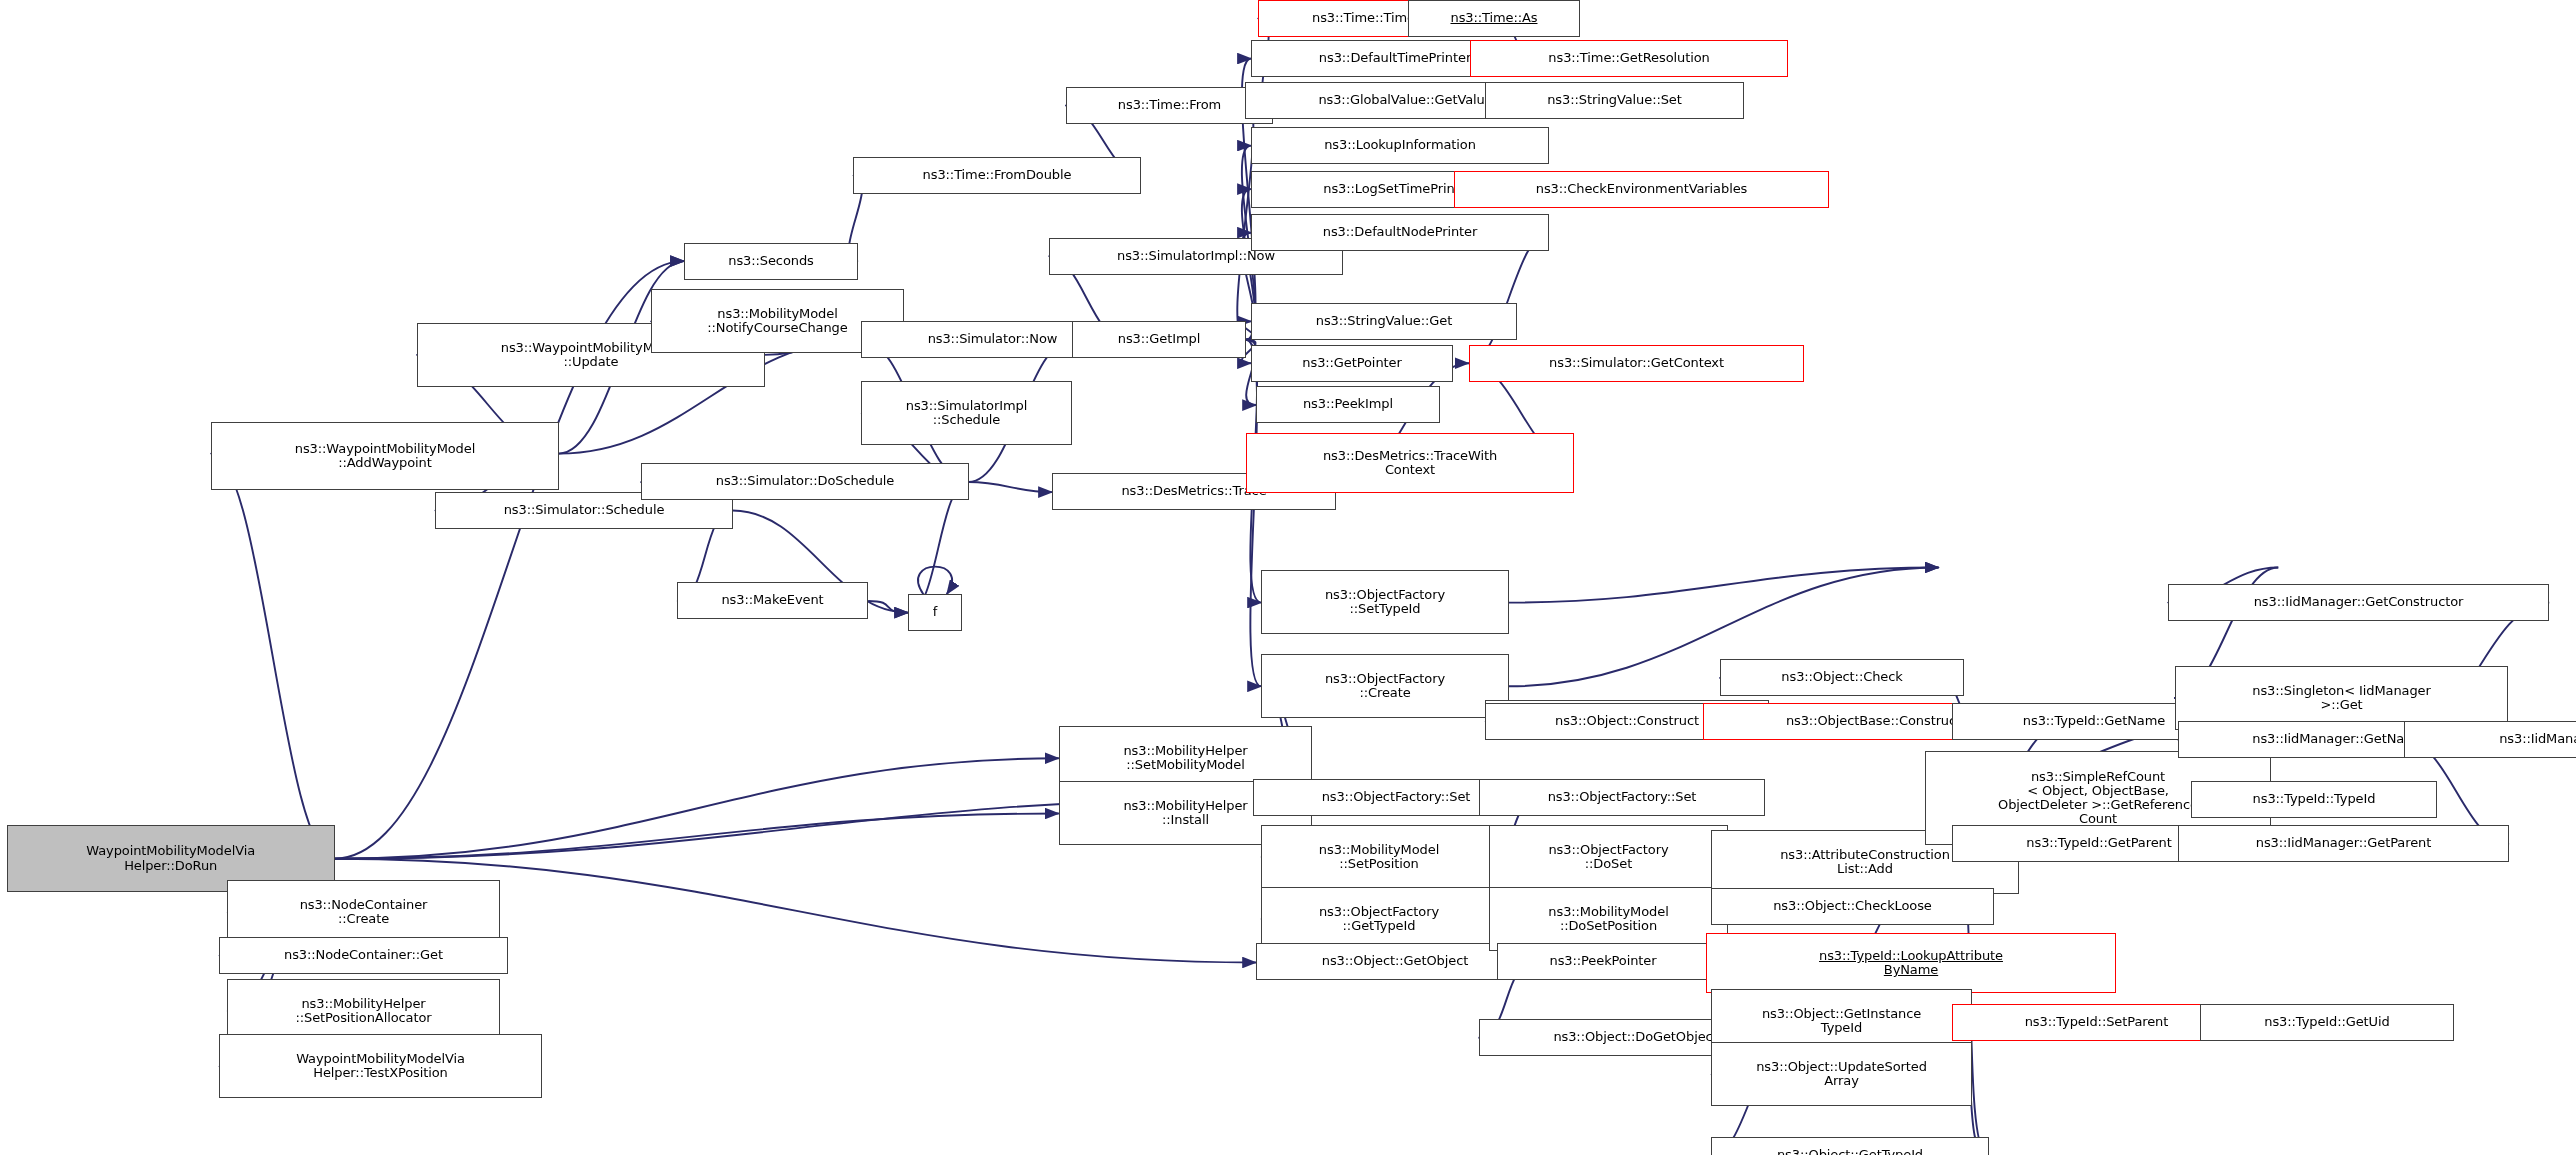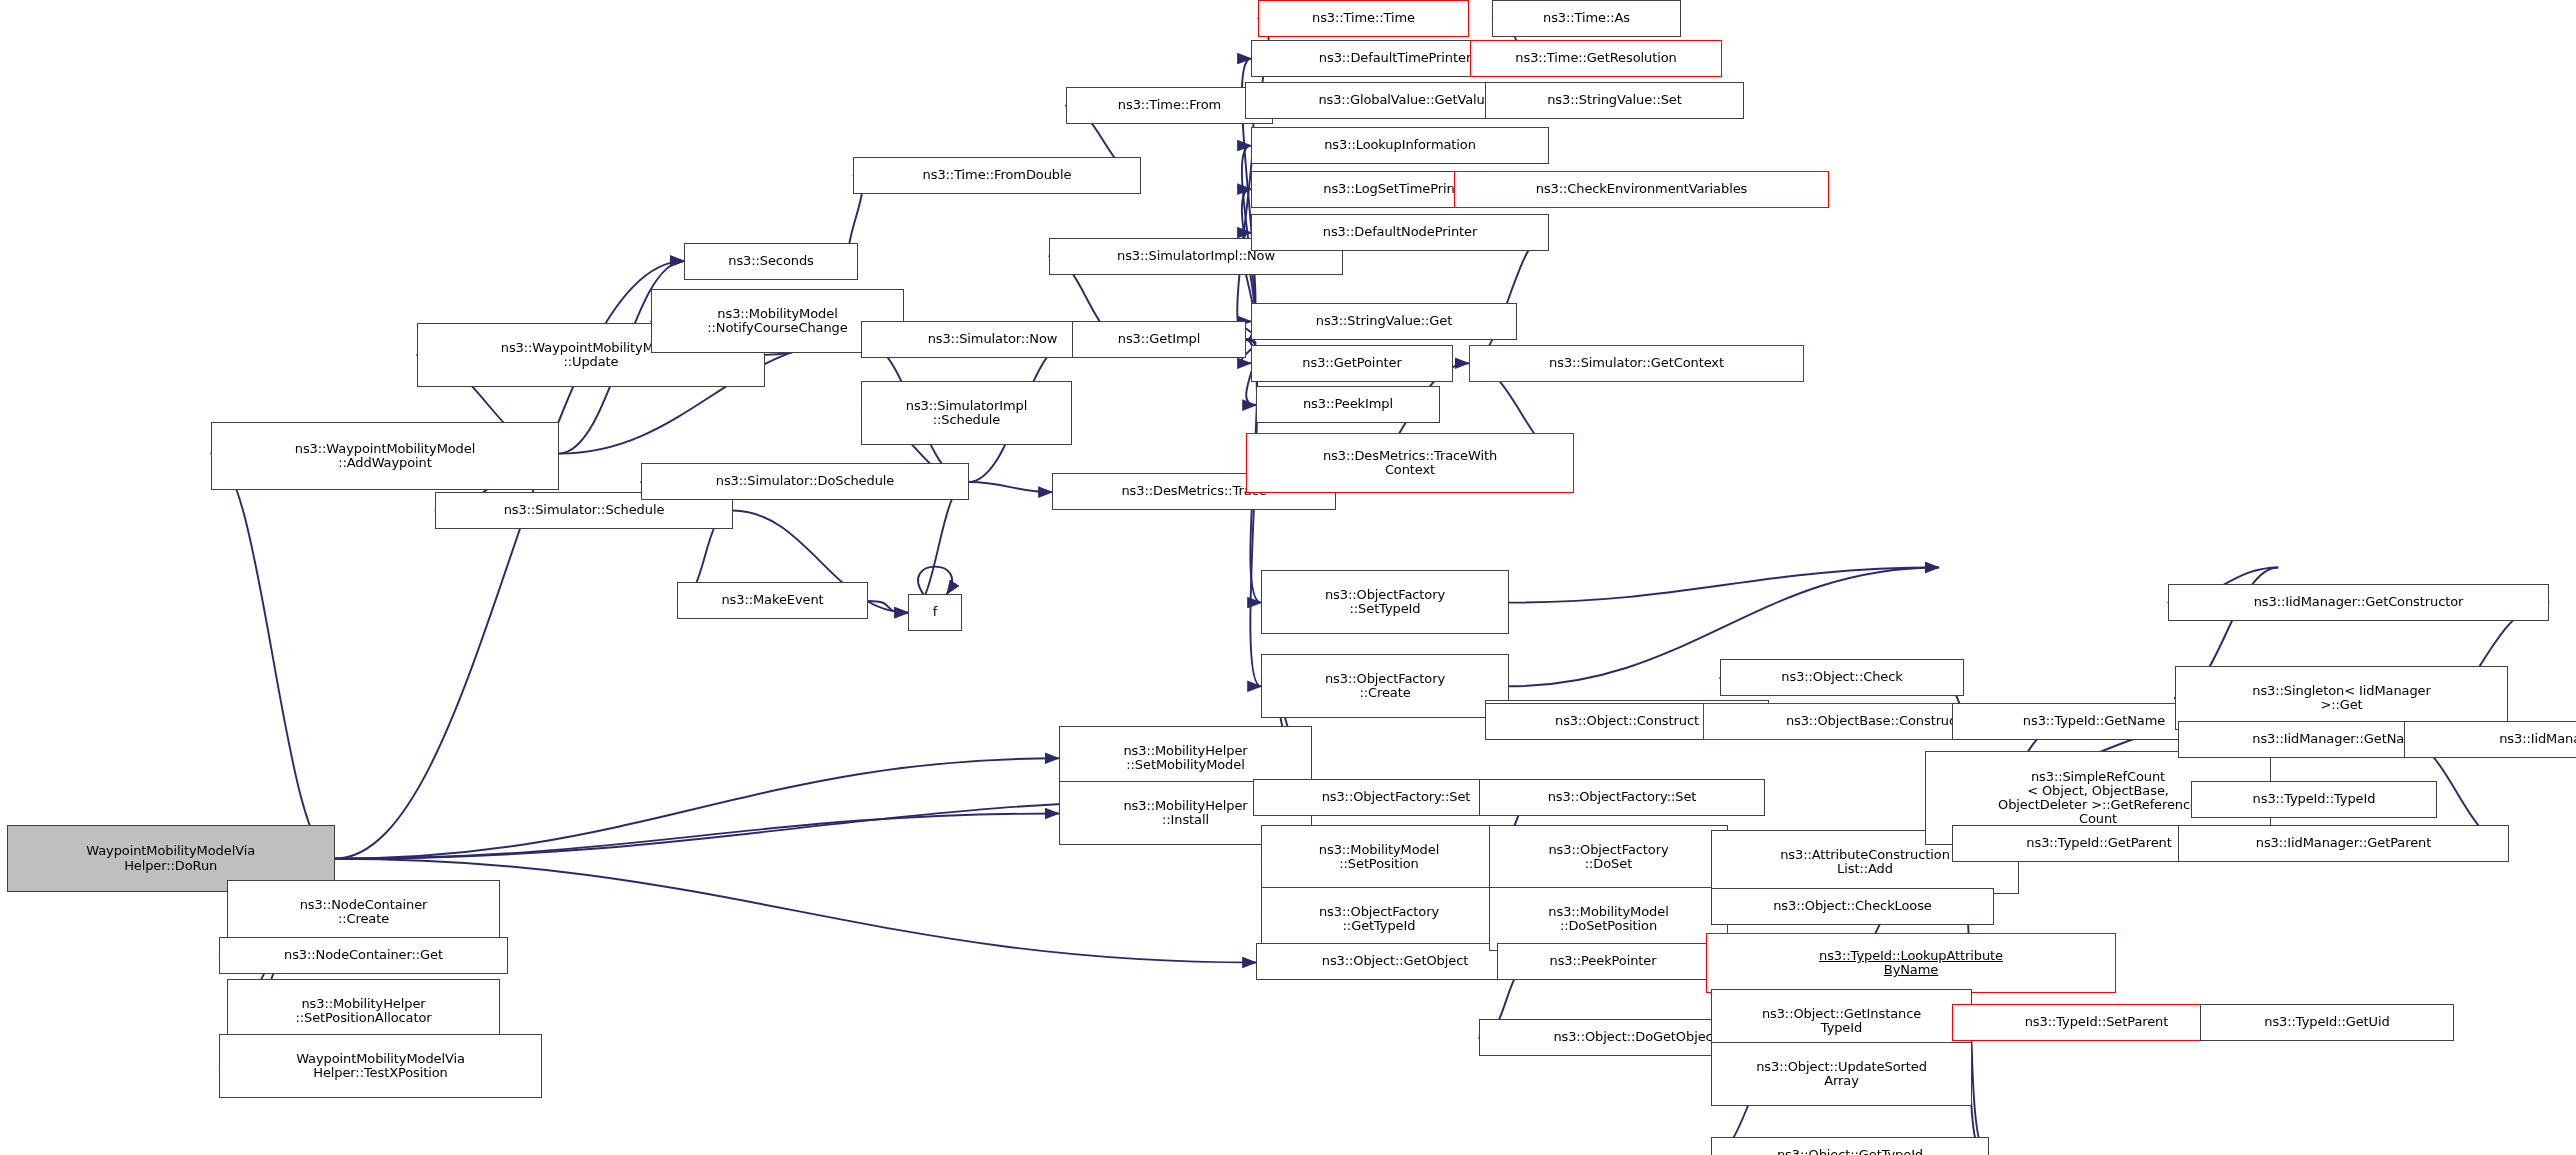--- a/index.html
+++ b/index.html
@@ -185,22 +185,22 @@
     <div class="node" style="left: 1251px; top: 40px; width: 288px; height: 37px;">ns3::DefaultTimePrinter</div>
     <div class="node" style="left: 1245px; top: 82px; width: 321px; height: 37px;">ns3::GlobalValue::GetValue</div>
     <div class="node" style="left: 1251px; top: 127px; width: 298px; height: 37px;">ns3::LookupInformation</div>
     <div class="node" style="left: 1251px; top: 171px; width: 294px; height: 37px;">ns3::LogSetTimePrinter</div>
     <div class="node" style="left: 1251px; top: 214px; width: 298px; height: 37px;">ns3::DefaultNodePrinter</div>
     <div class="node" style="left: 1251px; top: 303px; width: 266px; height: 37px;">ns3::StringValue::Get</div>
     <div class="node" style="left: 1251px; top: 345px; width: 202px; height: 37px;">ns3::GetPointer</div>
     <div class="node" style="left: 1256px; top: 386px; width: 184px; height: 37px;">ns3::PeekImpl</div>
     <div class="node red" style="left: 1246px; top: 433px; width: 328px; height: 60px;">ns3::DesMetrics::TraceWith
 Context</div>
-    <div class="node" style="left: 1492px; top: 0px; width: 189px; height: 37px;">ns3::Time::As</div>
-    <div class="node red" style="left: 1470px; top: 40px; width: 252px; height: 37px;">ns3::Time::GetResolution</div>
+    <div class="node" style="left: 1408px; top: 0px; width: 172px; height: 37px; text-decoration: underline;">ns3::Time::As</div>
+    <div class="node red" style="left: 1470px; top: 40px; width: 318px; height: 37px;">ns3::Time::GetResolution</div>
     <div class="node" style="left: 1485px; top: 82px; width: 259px; height: 37px;">ns3::StringValue::Set</div>
     <div class="node red" style="left: 1454px; top: 171px; width: 375px; height: 37px;">ns3::CheckEnvironmentVariables</div>
     <div class="node red" style="left: 1469px; top: 345px; width: 335px; height: 37px;">ns3::Simulator::GetContext</div>
     <div class="node" style="left: 1261px; top: 570px; width: 248px; height: 64px;">ns3::ObjectFactory
 ::SetTypeId</div>
     <div class="node" style="left: 1261px; top: 654px; width: 248px; height: 64px;">ns3::ObjectFactory
 ::Create</div>
     <div class="node" style="left: 1059px; top: 726px; width: 253px; height: 64px;">ns3::MobilityHelper
 ::SetMobilityModel</div>
     <div class="node" style="left: 1059px; top: 781px; width: 253px; height: 64px;">ns3::MobilityHelper

